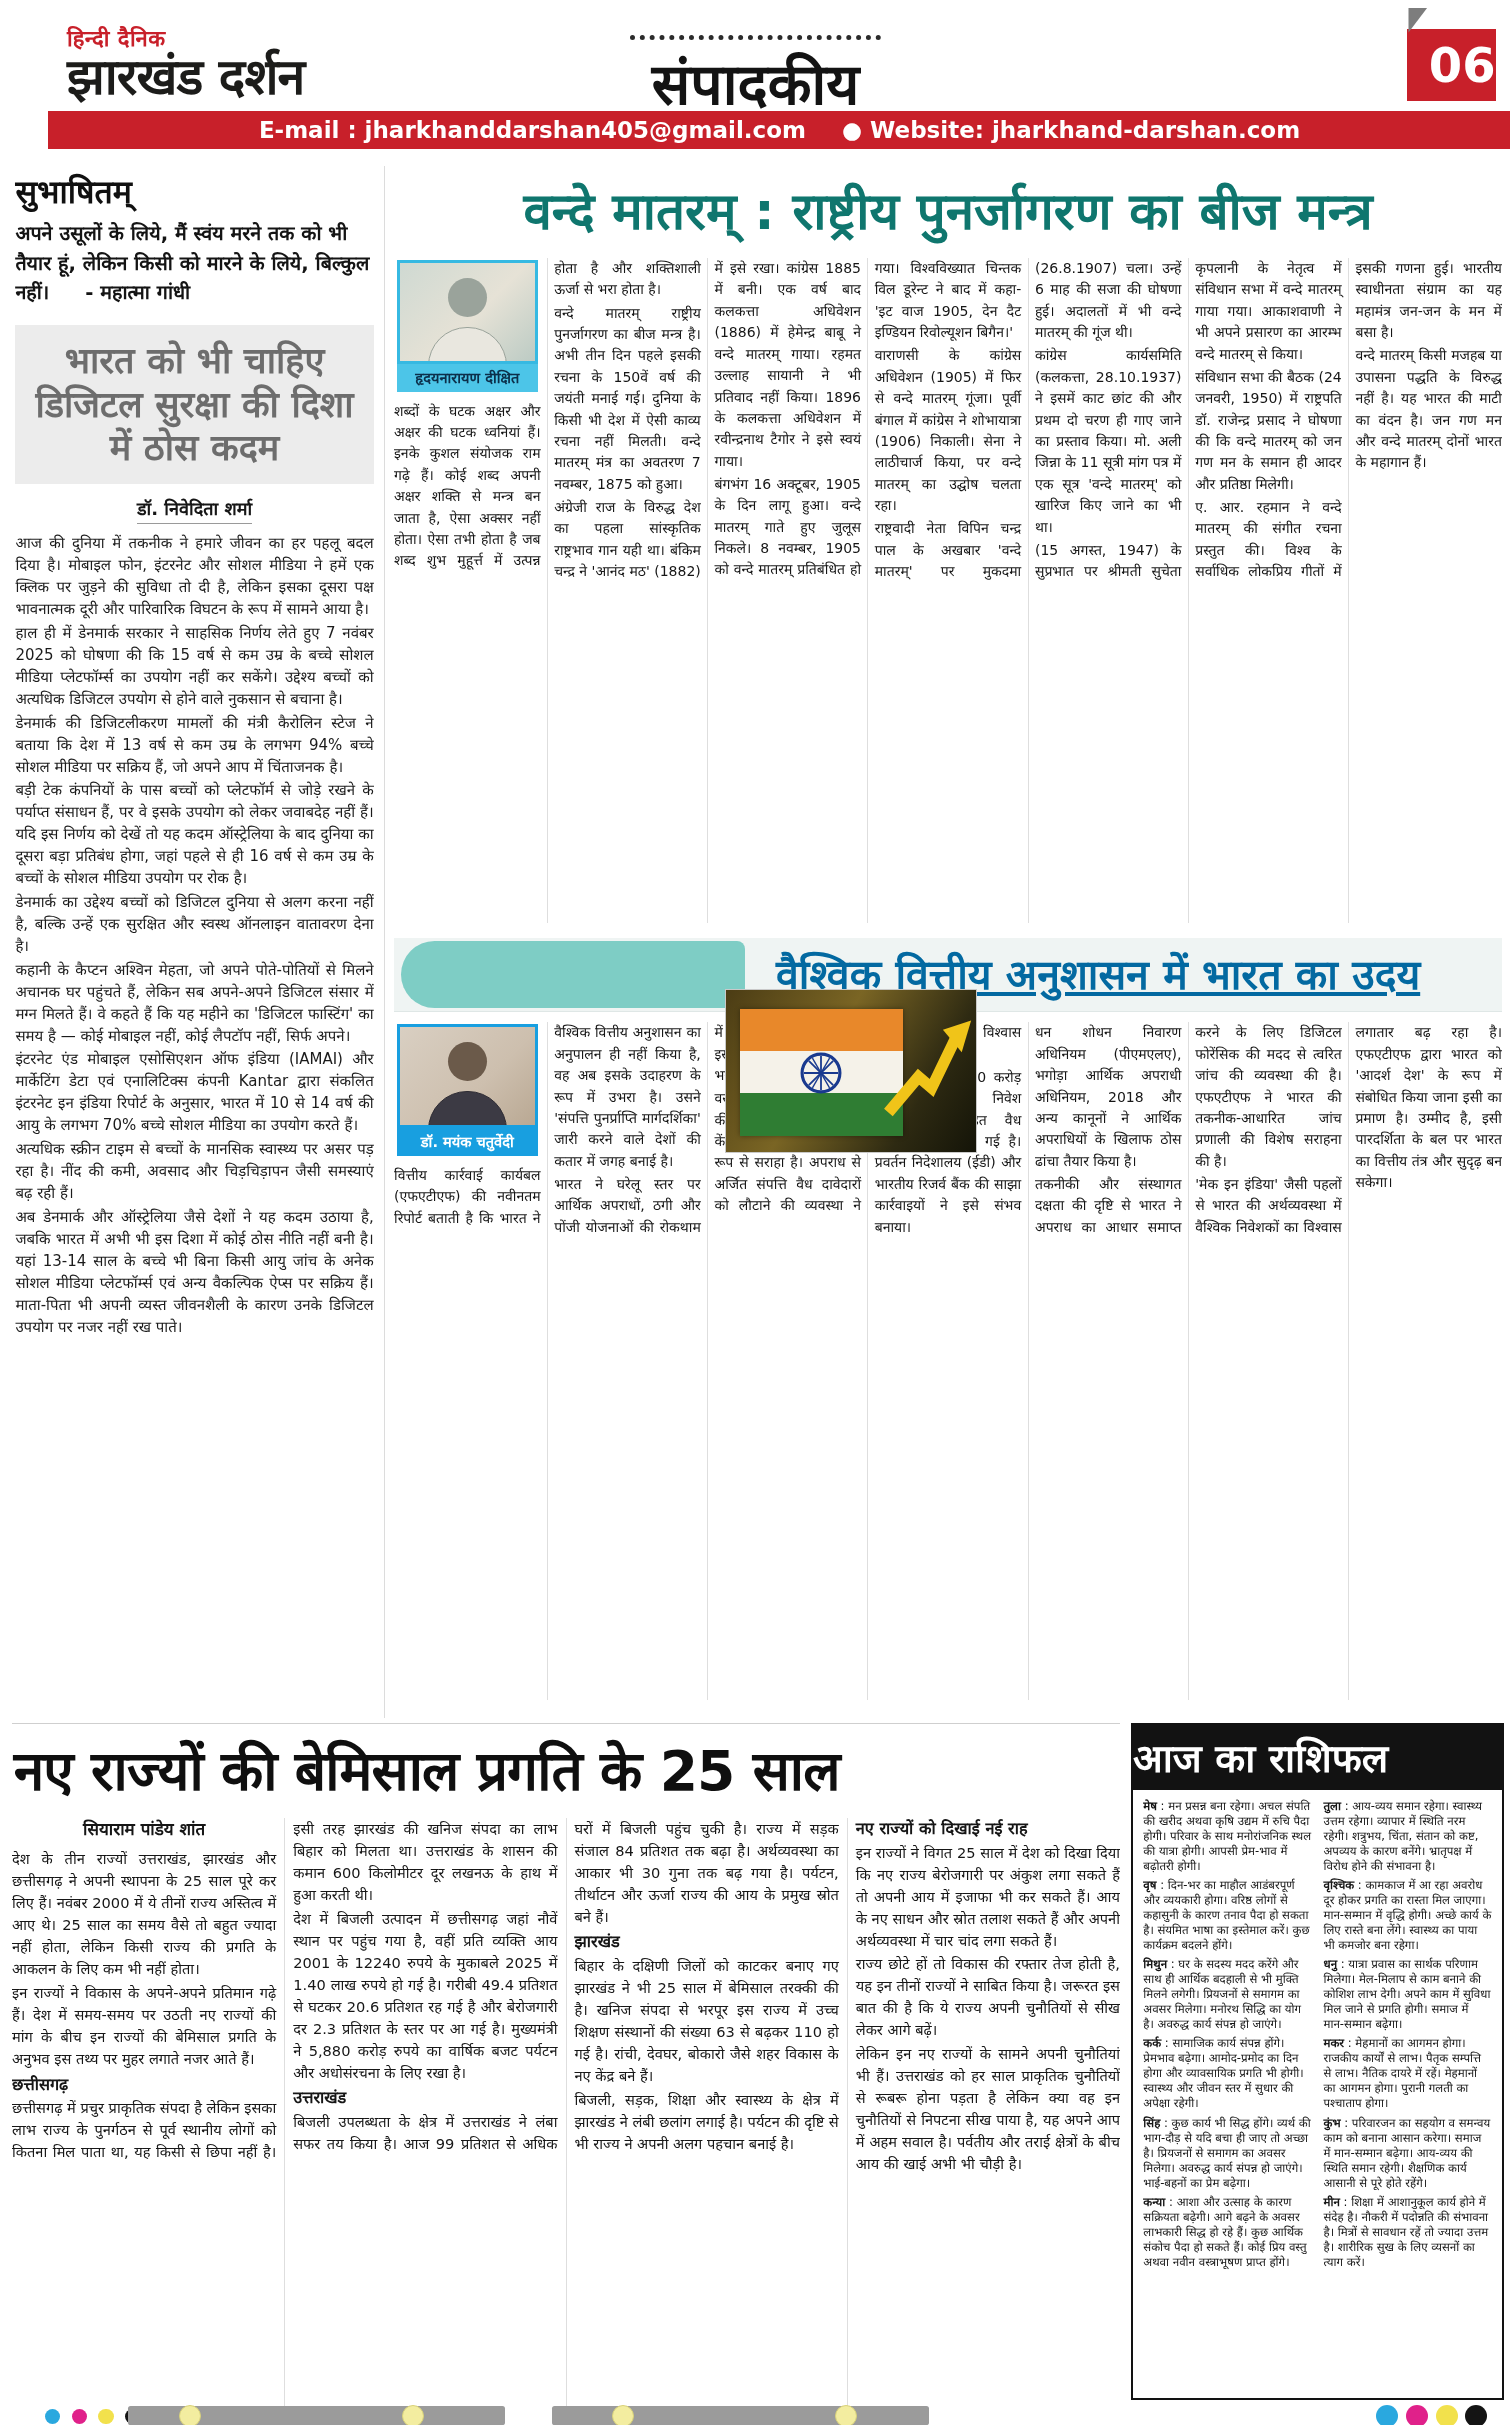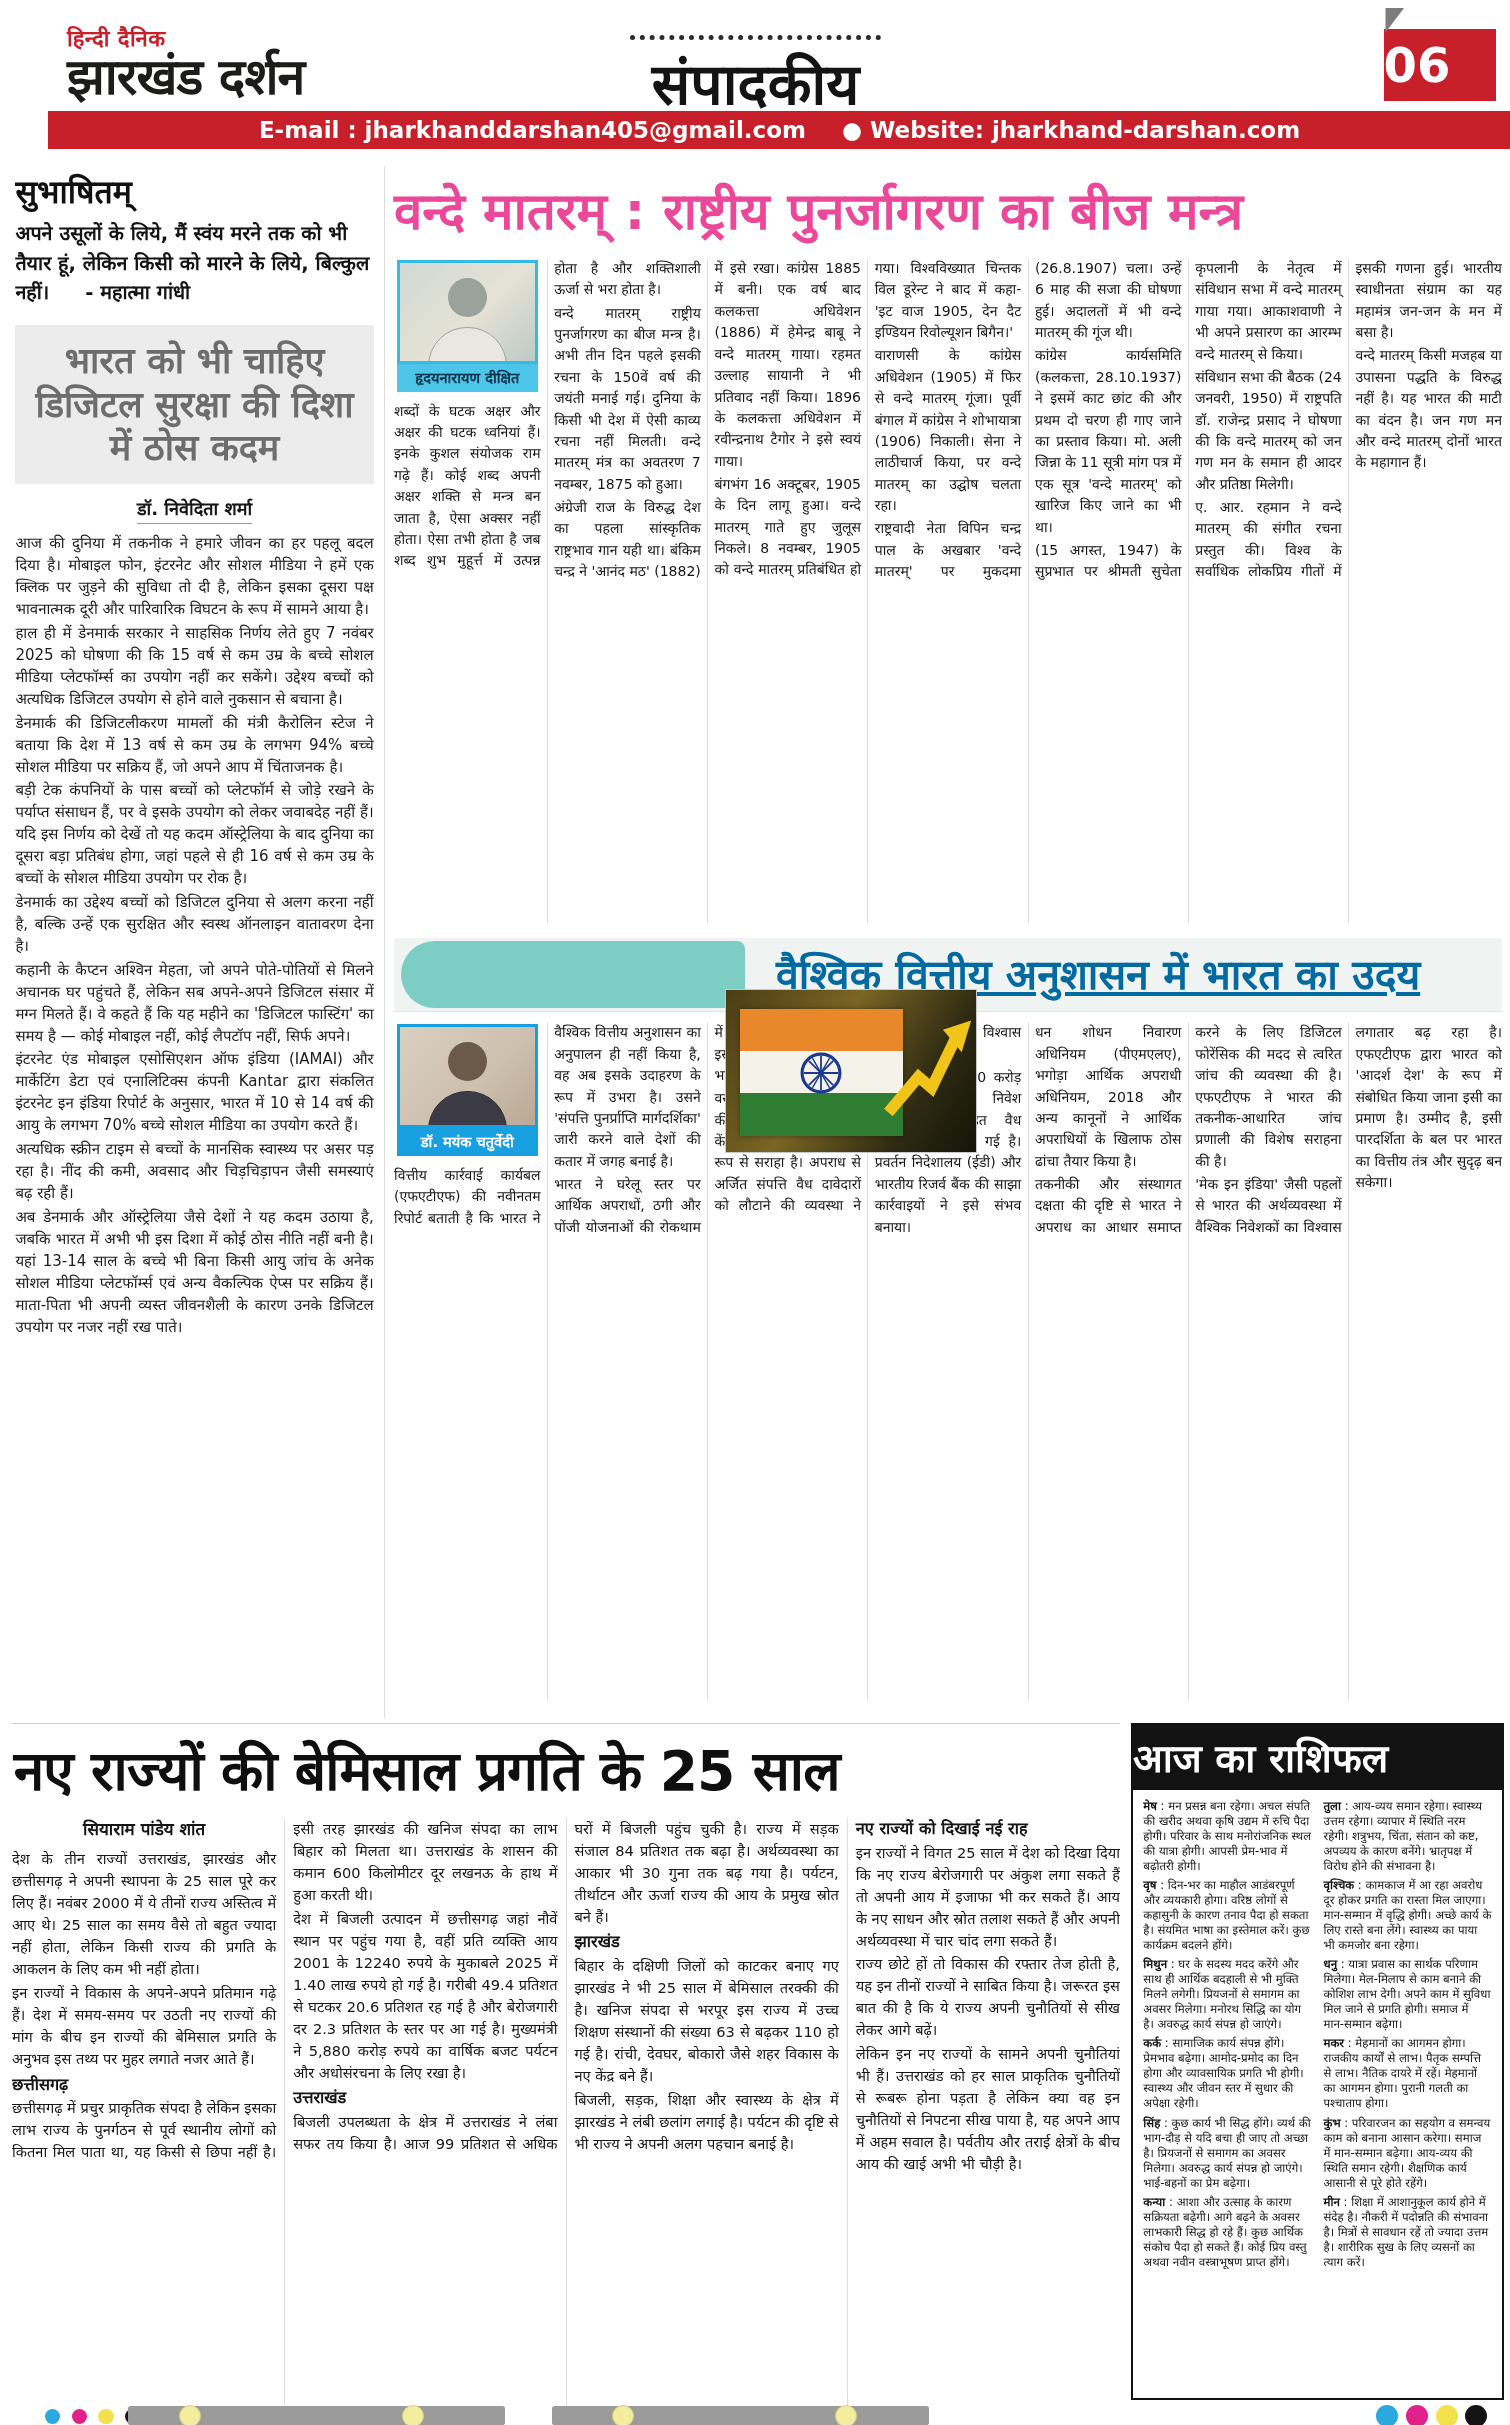--- a/index.html
+++ b/index.html
@@ -9,22 +9,22 @@
 
   
   .masthead { position:absolute; left:67px; top:13.7px; }
   .masthead .tagline { color:#c8202a; font-size:22px; font-weight:bold; letter-spacing:0.4px; }
   .masthead .paper-name { font-size:50px; font-weight:bold; color:#1c1c1a; line-height:1.02; letter-spacing:-0.9px; }
   .masthead .dateline { margin-top:13.7px; font-size:19.7px; font-weight:bold; color:#111; }
 
   .section-title-wrap { position:absolute; left:0; right:0; top:27px; text-align:center; }
   .section-title { display:inline-block; font-size:57px; font-weight:bold; color:#131313; border-top:5.1px dotted #2b2b2b; padding:3.4px 22px 0; }
 
-  .page-badge { position:absolute; right:15.4px; top:20.6px; width:112px; height:72px; background:#c8202a; color:#fff;
-    display:flex; align-items:center; justify-content:flex-start; font-size:48px; font-weight:bold; }
+  .page-badge { position:absolute; right:15.4px; top:20.6px; width:89px; height:72px; background:#c8202a; color:#fff;
+    display:flex; align-items:center; justify-content:flex-end; font-size:48px; font-weight:bold; }
   .page-badge .fold { position:absolute; left:-1.7px; top:-22px; width:0; height:0;
     border-left:29px solid #7d7d7d; border-top:22px solid transparent; transform:rotate(90deg); }
 
   .contact-strip { position:absolute; left:48px; right:0; top:103px; height:38px; background:#c8202a; color:#fff;
     display:flex; align-items:center; justify-content:center; gap:36px; font-size:23px; font-weight:bold; }
 
   
   .left-rail { position:absolute; left:12px; top:158px; width:373px; height:1552px; border-right:0.9px solid #dcdcdc; padding:3.4px 10.3px 0 3.4px; overflow:hidden; }
   .subh-heading { font-size:32px; font-weight:bold; color:#101010; }
   .subh-quote { margin-top:6.9px; font-size:19.7px; font-weight:bold; line-height:1.5; color:#141414; }
@@ -38,21 +38,21 @@
   
   .bodycols p { margin-bottom:1.7px; }
   .author-card { width:96%; margin:1.7px auto 8.6px; break-inside:avoid; }
   .photo-frame { position:relative; height:104px; overflow:hidden; }
   .photo-frame .sil-head { position:absolute; left:50%; top:15.4px; width:39px; height:39px; margin-left:-19.7px; border-radius:50%; }
   .photo-frame .sil-body { position:absolute; left:50%; bottom:-12px; width:79px; height:46px; margin-left:-39px; border-radius:39px 39px 0 0; }
   .photo-caption { text-align:center; font-weight:bold; font-size:14.6px; padding:3.4px 1.7px; }
 
   
   .vande { position:absolute; left:394px; top:163px; width:1108px; height:757px; }
-  .vande-title { font-size:51px; font-weight:bold; color:#ec4899; padding:3.4px 0 8.6px; }
+  .vande-title { text-align:center; font-size:51px; font-weight:bold; color:#0f766e; padding:3.4px 0 8.6px; }
   .vande-body { height:665px; margin-top:5.1px; column-count:7; column-gap:13.7px; column-rule:0.9px solid #dedede;
     font-size:14px; line-height:21.4px; text-align:justify; overflow:hidden; }
   .vande .photo-frame { border:3.4px solid #36b9e2; background:linear-gradient(135deg,#cfd9d2,#e6e2d6 55%,#bccbc4); }
   .vande .sil-head { background:#9aa39b; } .vande .sil-body { background:#e9e7df; border:1.7px solid #9aa39b; }
   .vande .photo-caption { background:#4cc5e8; color:#0c2f4a; }
 
   
   .finance { position:absolute; left:394px; top:930px; width:1108px; height:774px; }
   .finance-band { position:relative; height:74px; background:#eff4f3; border-bottom:0.9px solid #dfe7e6; }
   .finance-pill { position:absolute; left:6.9px; top:3.4px; width:344px; height:67px; background:#7ecdc5; border-radius:36px 8.6px 8.6px 36px; }

